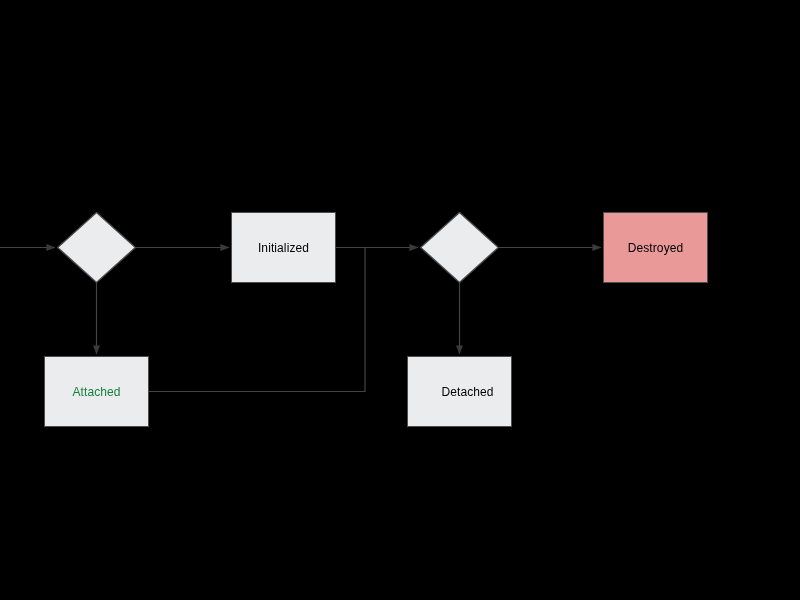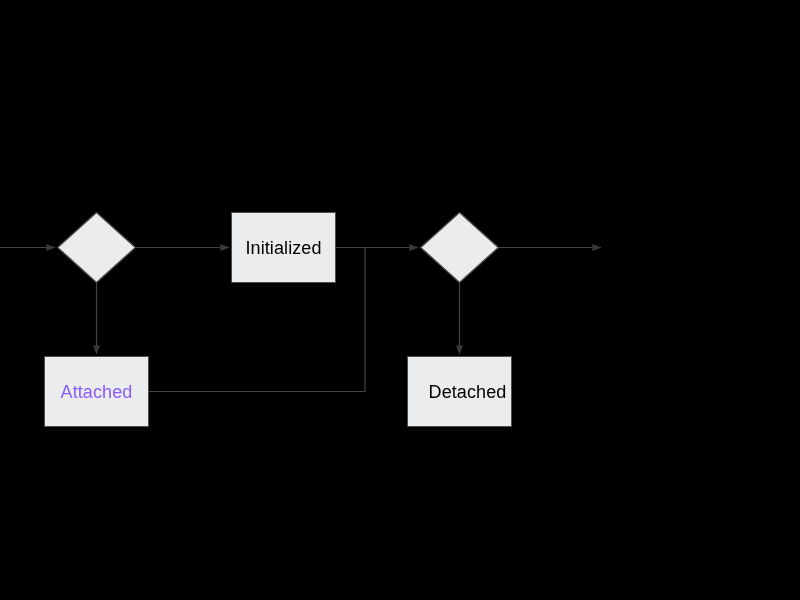--- a/index.html
+++ b/index.html
@@ -24,21 +24,21 @@
     height: 600px;
     pointer-events: none;
   }
   .node {
     position: absolute;
     box-sizing: border-box;
     display: flex;
     align-items: center;
     justify-content: center;
     color: #000000;
-    font-size: 18px;
+    font-size: 12px;
     line-height: 1;
     letter-spacing: 0.1px;
     white-space: nowrap;
   }
   .node.rect {
     border: 1px solid #4d4d4d;
   }
   .node.diamond-wrap {
     background: transparent;
     border: none;
@@ -93,22 +93,25 @@
     <span class="node-label">Initialized</span>
   </div>
 
   <div class="node diamond-wrap" style="left: 420px; top: 212px; width: 79px; height: 71px; color: rgb(0, 0, 0);">
     <svg class="diamond-shape" viewBox="0 0 100 100" preserveAspectRatio="none">
       <polygon points="50,0.8 99.2,50 50,99.2 0.8,50" fill="#eaeced" stroke="#4d4d4d" stroke-width="1.4" vector-effect="non-scaling-stroke"></polygon>
     </svg>
     <span class="node-label"></span>
   </div>
 
+  <div class="node rect" style="left: 603px; top: 212px; width: 105px; height: 71px; background: rgb(234, 153, 153); border-color: rgb(77, 77, 77); color: rgb(0, 0, 0);">
+    <span class="node-label">Destroyed</span>
+  </div>
 
-  <div class="node rect" style="left: 44px; top: 356px; width: 105px; height: 71px; background: rgb(234, 236, 237); border-color: rgb(77, 77, 77); color: #8b5cf6;">
+  <div class="node rect" style="left: 44px; top: 356px; width: 105px; height: 71px; background: rgb(234, 236, 237); border-color: rgb(77, 77, 77); color: #15803d;">
     <span class="node-label">Attached</span>
   </div>
 
   <div class="node rect" style="left: 407px; top: 356px; width: 105px; height: 71px; background: rgb(234, 236, 237); border-color: rgb(77, 77, 77); color: rgb(0, 0, 0); padding-left: 16px;">
     <span class="node-label">Detached</span>
   </div>
 
 </div>
 
 </body></html>

